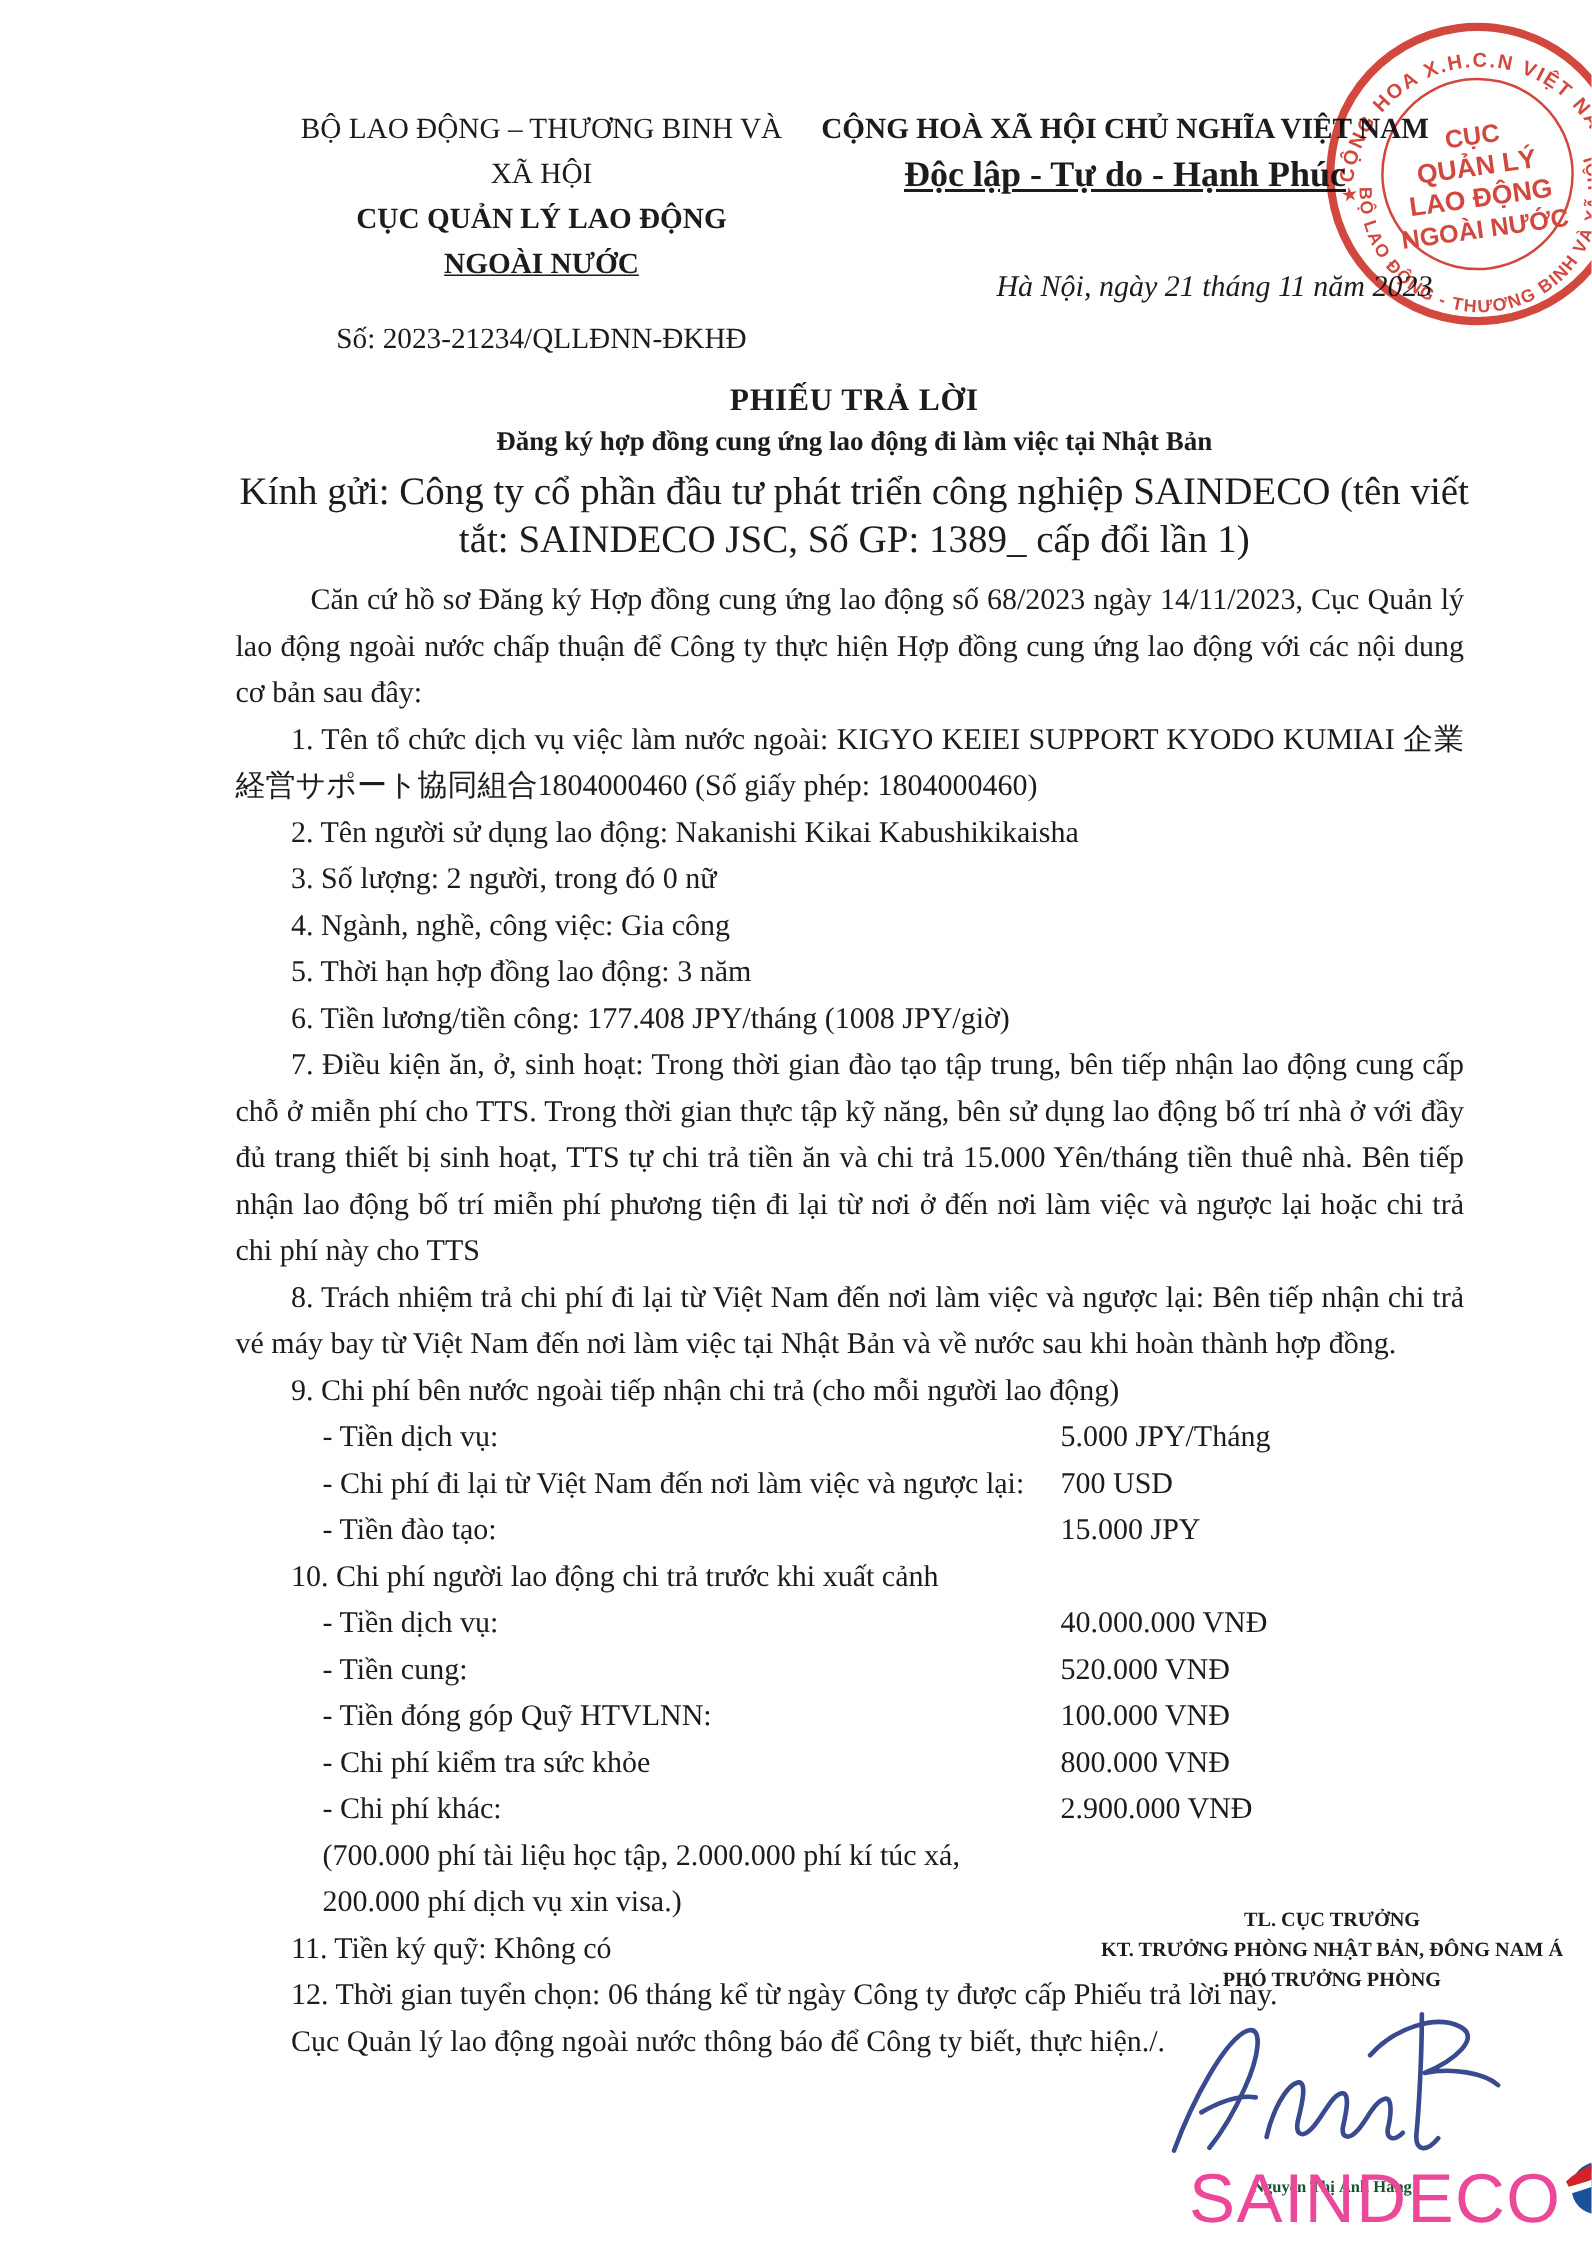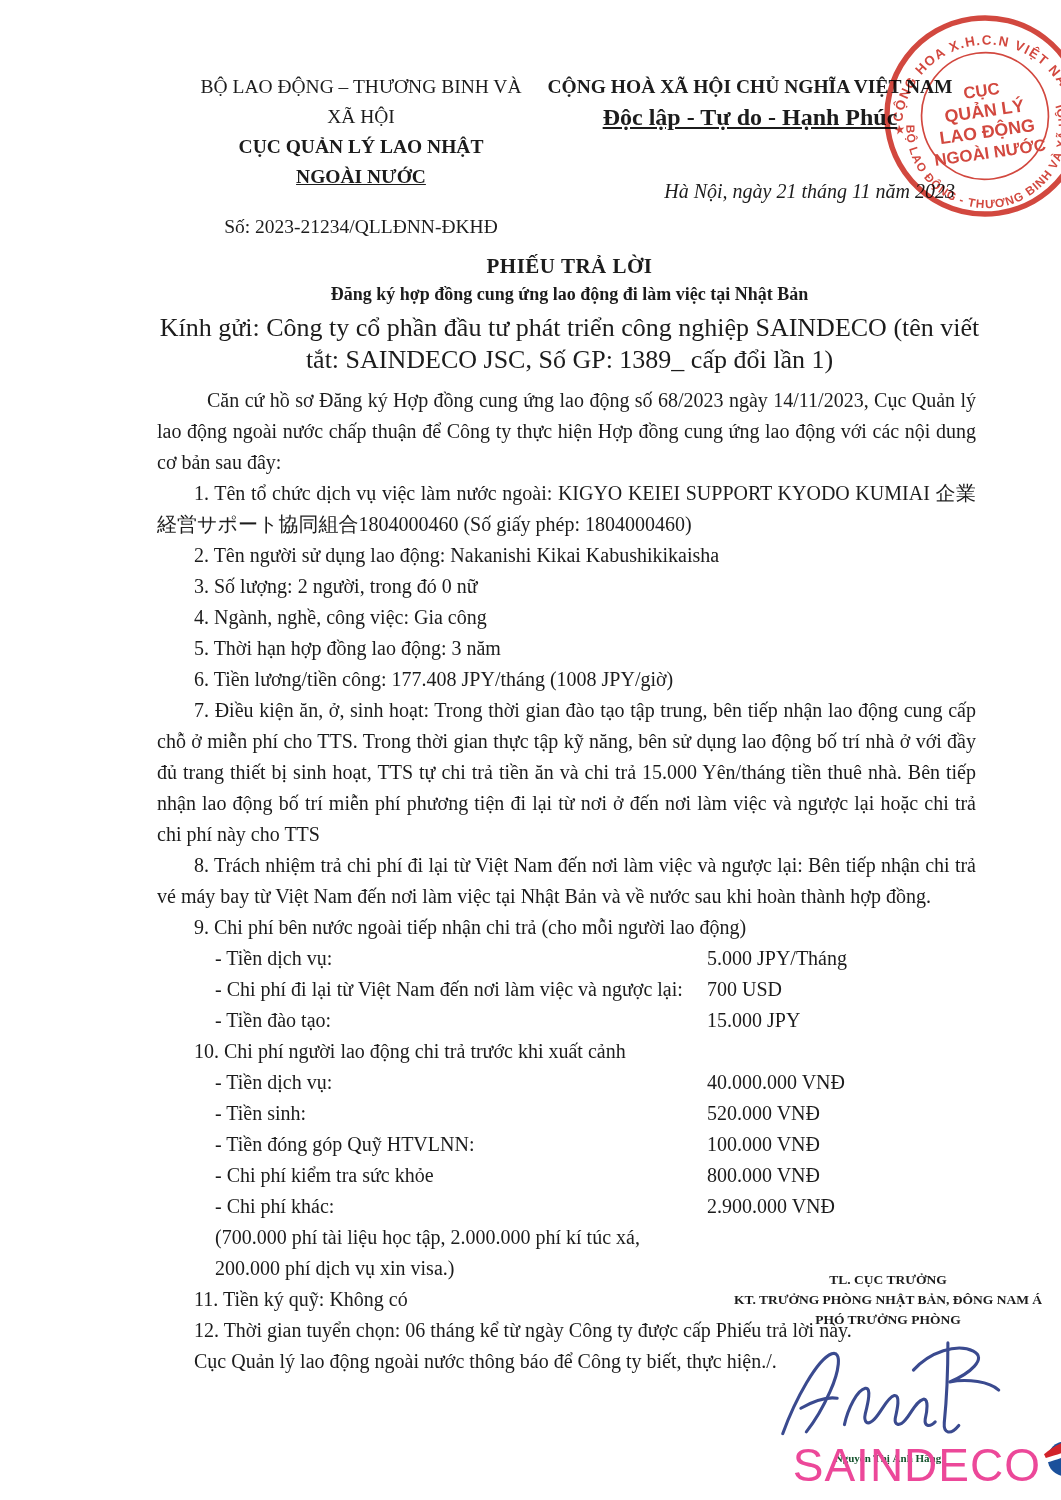--- a/index.html
+++ b/index.html
@@ -54,21 +54,21 @@
 </style>
 </head>
 <body>
 
 <div class="page">
 
   <div class="header">
     <div class="org-block">
       <div>BỘ LAO ĐỘNG – THƯƠNG BINH VÀ</div>
       <div>XÃ HỘI</div>
-      <div class="org-bold">CỤC QUẢN LÝ LAO NHẬT</div>
+      <div class="org-bold">CỤC QUẢN LÝ LAO ĐỘNG</div>
       <div class="org-bold"><span class="u">NGOÀI NƯỚC</span></div>
       <div class="doc-number">Số: 2023-21234/QLLĐNN-ĐKHĐ</div>
     </div>
     <div class="national-block">
       <div>CỘNG HOÀ XÃ HỘI CHỦ NGHĨA VIỆT NAM</div>
       <div class="motto"><span class="u">Độc lập - Tự do - Hạnh Phúc</span></div>
       <div class="place-date">Hà Nội, ngày 21 tháng 11 năm 2023</div>
     </div>
   </div>
 
@@ -125,21 +125,21 @@
       <span>- Tiền đào tạo:</span>
       <span class="fee-value">15.000 JPY</span>
     </div>
 
     <div class="item">10. Chi phí người lao động chi trả trước khi xuất cảnh</div>
     <div class="fee-row">
       <span>- Tiền dịch vụ:</span>
       <span class="fee-value">40.000.000 VNĐ</span>
     </div>
     <div class="fee-row">
-      <span>- Tiền sinh:</span>
+      <span>- Tiền cung:</span>
       <span class="fee-value">520.000 VNĐ</span>
     </div>
     <div class="fee-row">
       <span>- Tiền đóng góp Quỹ HTVLNN:</span>
       <span class="fee-value">100.000 VNĐ</span>
     </div>
     <div class="fee-row">
       <span>- Chi phí kiểm tra sức khỏe</span>
       <span class="fee-value">800.000 VNĐ</span>
     </div>

